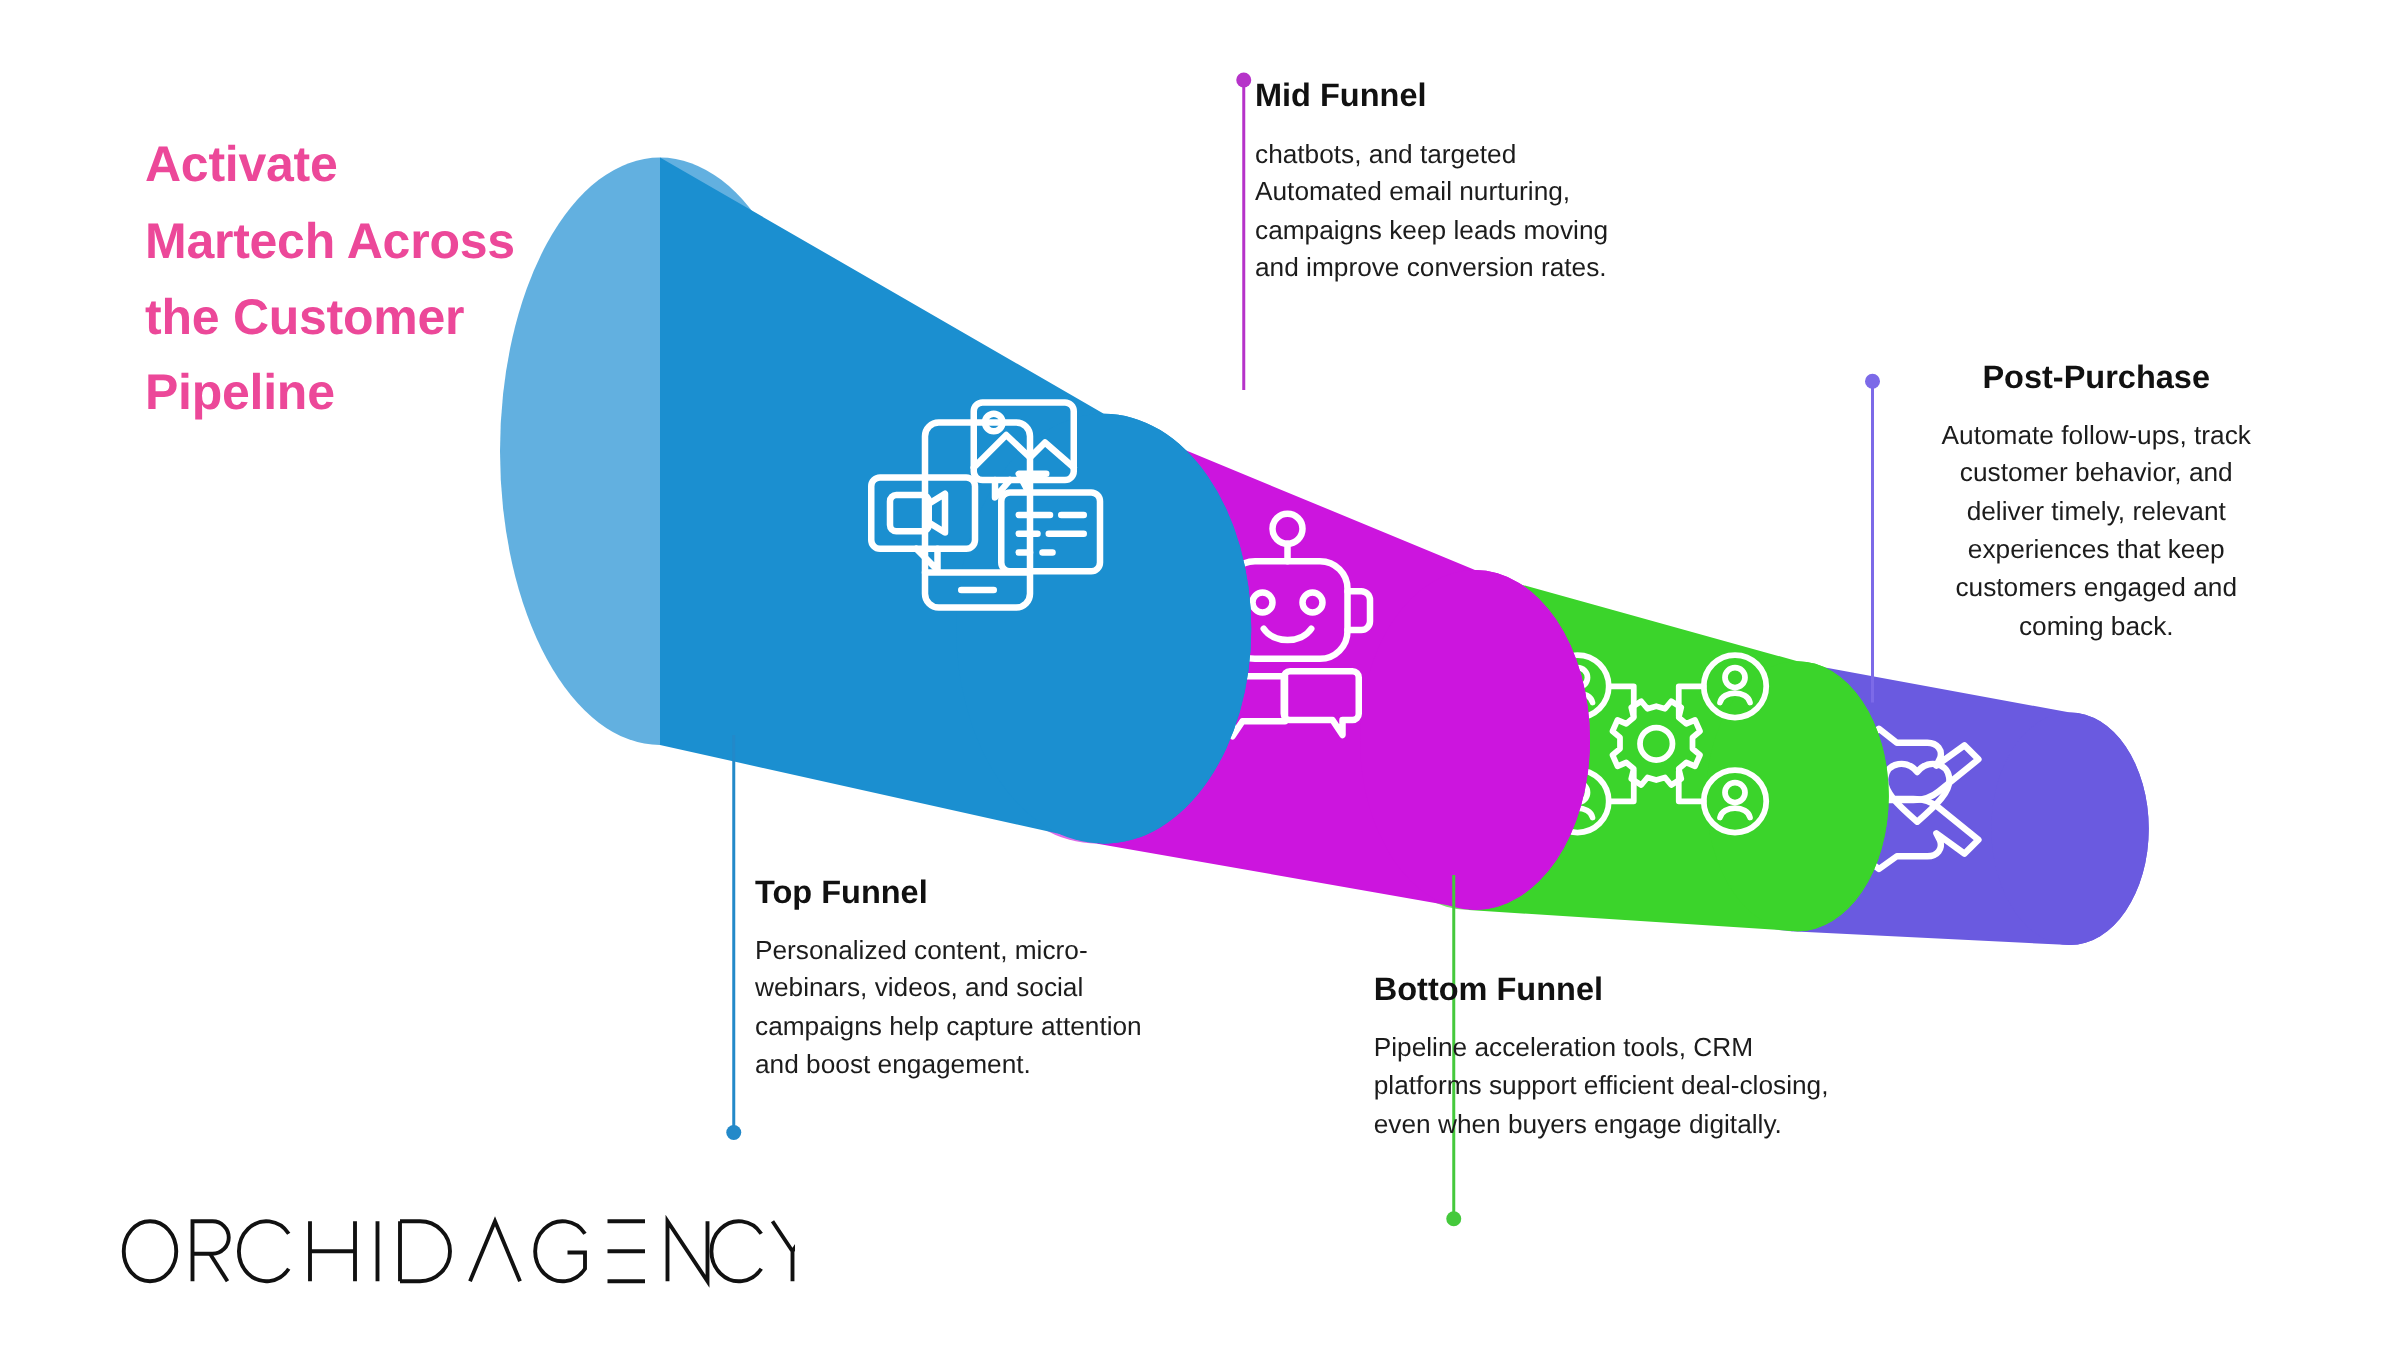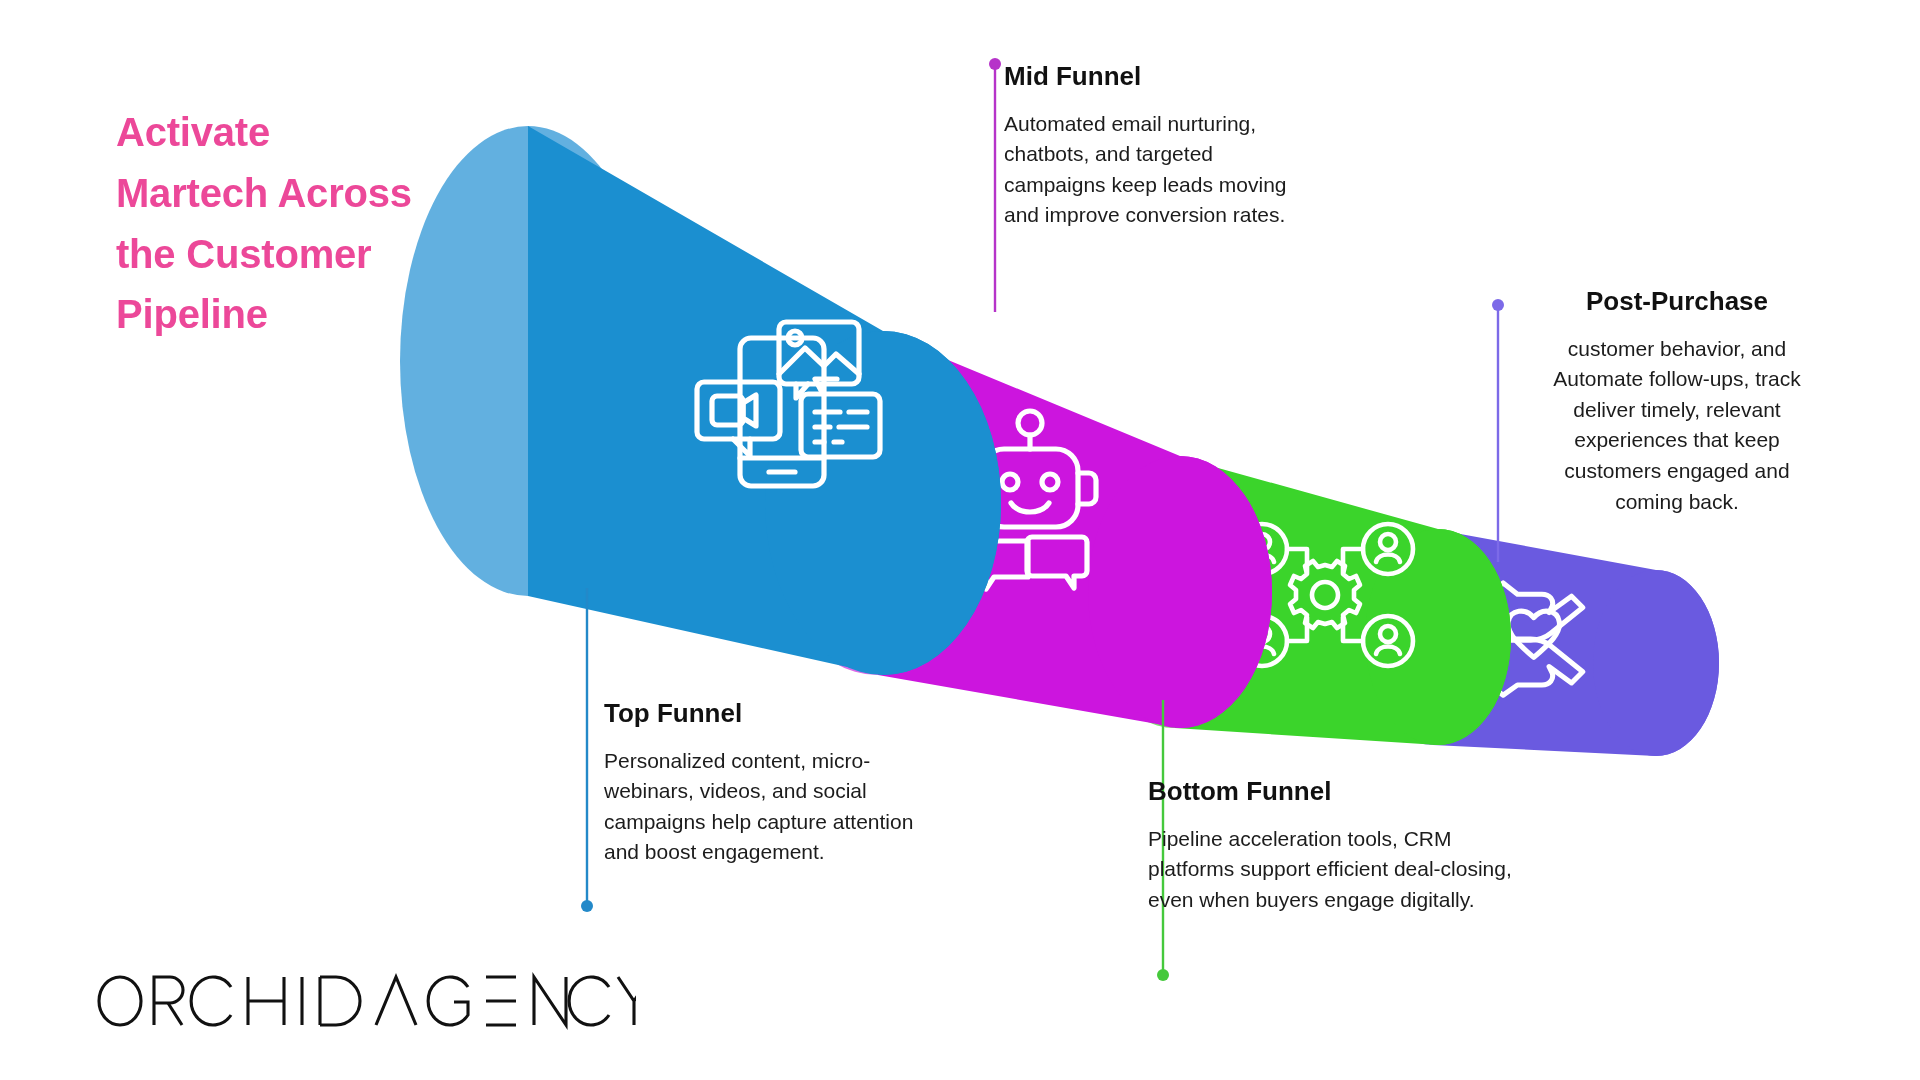--- a/index.html
+++ b/index.html
@@ -50,21 +50,21 @@
     font-size:21px;
     font-weight:normal;
     color:#1c1c1c;
     line-height:1.46;
   }
   .callout-body .bline { display:block; white-space:nowrap; }
 
   #callout-mid        { left:1004px; top:60px;  width:400px; }
   #callout-post       { left:1512px; top:285px; width:330px;text-align:center; }
   #callout-top        { left:604px;  top:697px; width:430px; }
-  #callout-bottom     { left:1148px; top:775px; width:500px; }
+  #callout-bottom     { left:1099px; top:775px; width:500px; }
 
   
   #brand-logo {
     position:absolute;
     left:96px; top:968px;
     width:540px; height:66px;
   }
 </style>
 </head>
 <body>
@@ -200,32 +200,32 @@
     </g>
     <g>
       <line x1="1498" y1="305" x2="1498" y2="562" stroke="#7c6ae8" stroke-width="2.4"></line>
       <circle cx="1498" cy="305" r="6" fill="#7c6ae8"></circle>
     </g>
   </svg>
 
   <div class="callout" id="callout-mid">
     <div class="callout-heading">Mid Funnel</div>
     <div class="callout-body">
+      <span class="bline">chatbots, and targeted</span>
       <span class="bline">Automated email nurturing,</span>
-      <span class="bline">chatbots, and targeted</span>
       <span class="bline">campaigns keep leads moving</span>
       <span class="bline">and improve conversion rates.</span>
     </div>
   </div>
 
   <div class="callout" id="callout-post">
     <div class="callout-heading">Post-Purchase</div>
     <div class="callout-body">
+      <span class="bline">Automate follow-ups, track</span>
       <span class="bline">customer behavior, and</span>
-      <span class="bline">Automate follow-ups, track</span>
       <span class="bline">deliver timely, relevant</span>
       <span class="bline">experiences that keep</span>
       <span class="bline">customers engaged and</span>
       <span class="bline">coming back.</span>
     </div>
   </div>
 
   <div class="callout" id="callout-top">
     <div class="callout-heading">Top Funnel</div>
     <div class="callout-body">

